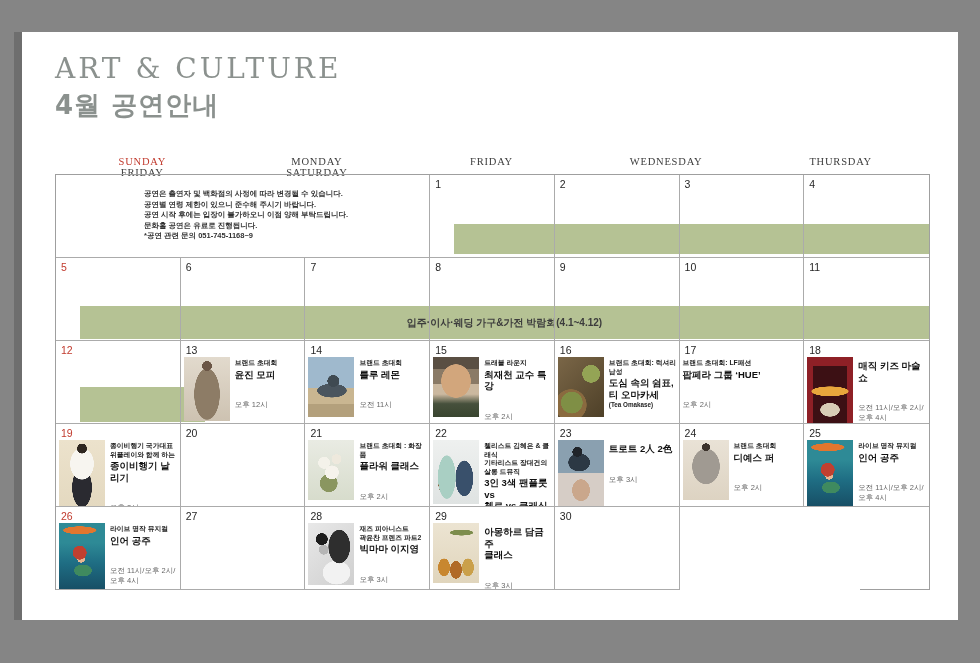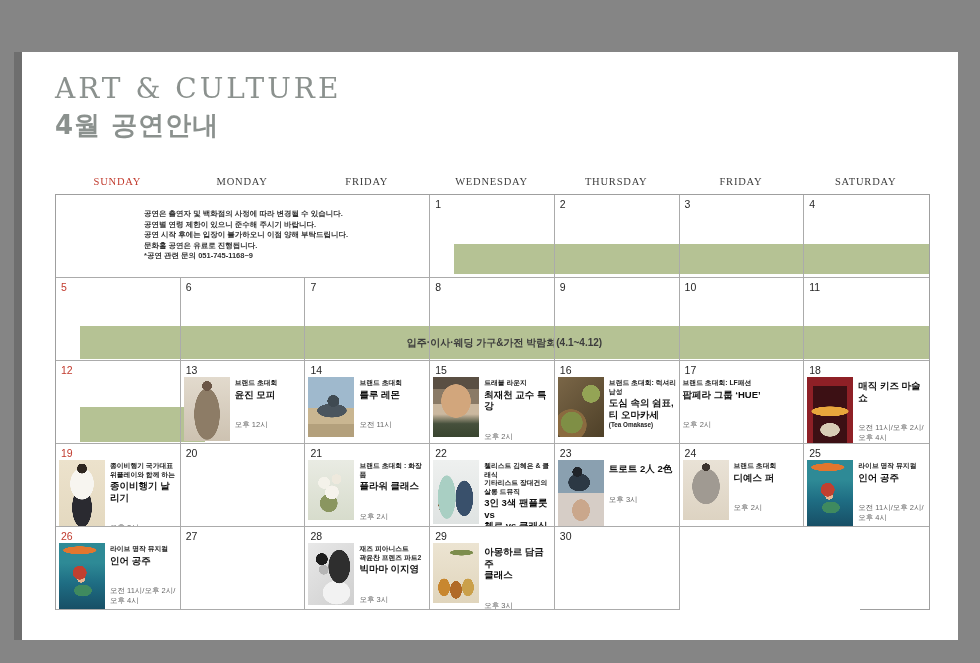--- a/index.html
+++ b/index.html
@@ -1,27 +1,27 @@
 <!DOCTYPE html>
 <html style="--bg_gray: #858585; --accent_red: #c13a2d; --band_green: #b5c294; --title_gray: #8b918e; --border_gray: #9f9f9f;"><head>
 <meta charset="utf-8">
 <style>
   html,body{margin:0;padding:0;width:980px;height:663px;overflow:hidden;
     background:var(--bg_gray,#858585);
     font-family:"Liberation Sans",sans-serif;}
-  .page{position:absolute;left:22px;top:52px;width:936px;height:588px;background:#fff;text-decoration:underline;}
+  .page{position:absolute;left:22px;top:32px;width:936px;height:588px;background:#fff;text-decoration:underline;}
   .page-edge{position:absolute;left:-8px;top:0;bottom:0;width:8px;background:#6e6e6e;}
   .title{position:absolute;left:33px;top:20px;
     font-family:"DejaVu Serif","Liberation Serif",serif;
     font-size:28px;letter-spacing:3px;color:var(--title_gray,#8b918e);}
   .subtitle{position:absolute;left:33px;top:56px;
     font-family:"DejaVu Sans","Liberation Sans",sans-serif;
     font-size:26px;font-weight:600;letter-spacing:1px;color:var(--title_gray,#8b918e);}
   .weekdays{position:absolute;left:33px;top:124px;width:873px;display:grid;
-    grid-template-columns:repeat(7,1fr);}
+    grid-template-columns:repeat(5,1fr);}
   .weekdays span{text-align:center;font-family:"Liberation Serif",serif;
     font-size:10.5px;letter-spacing:0.8px;color:#3d3d3d;}
   .weekdays span.red{color:var(--accent_red,#c13a2d);}
   .grid{position:absolute;left:33px;top:142px;width:873px;
     display:grid;grid-template-columns:repeat(7,1fr);grid-auto-rows:83px;
     border-top:1px solid var(--border_gray,#9f9f9f);
     border-left:1px solid var(--border_gray,#9f9f9f);
     border-right:1px solid var(--border_gray,#9f9f9f);}
   .cell{position:relative;border-right:1px solid #ababab;border-bottom:1px solid #ababab;
     overflow:hidden;box-sizing:border-box;}

